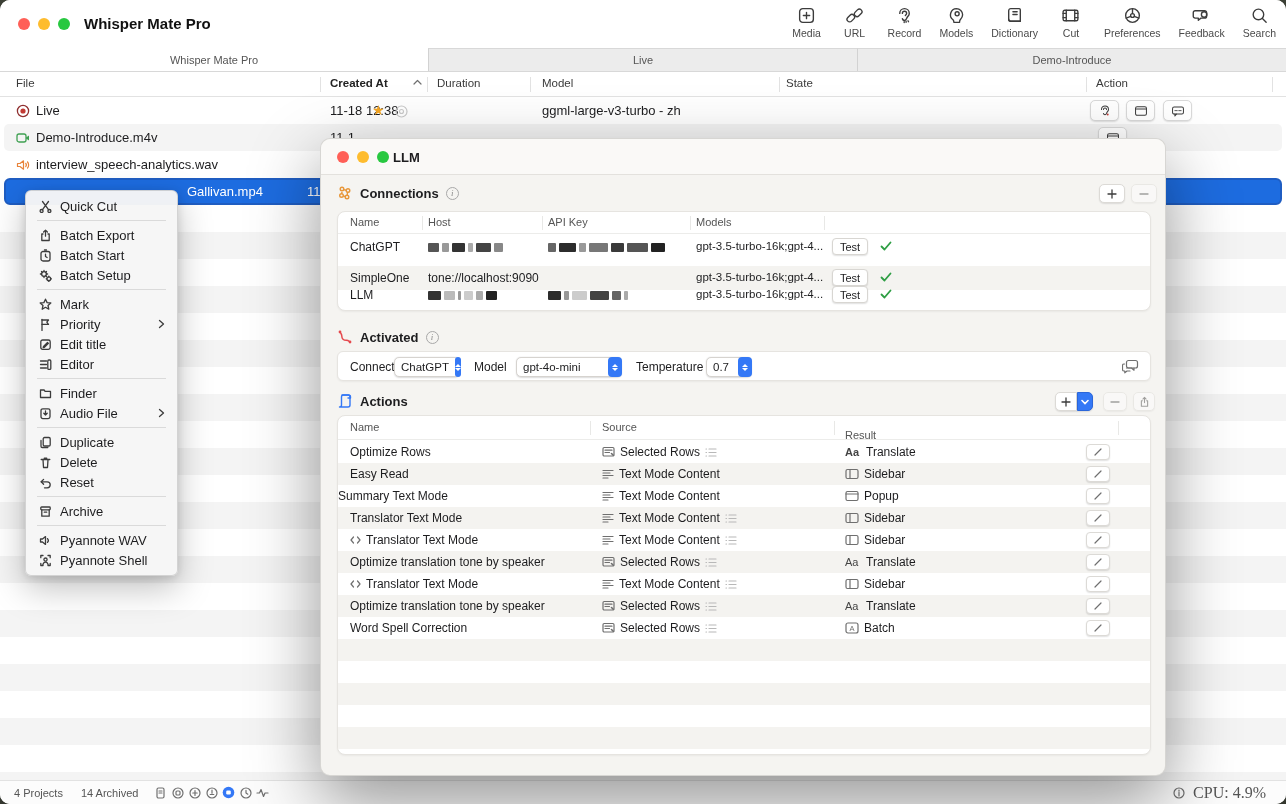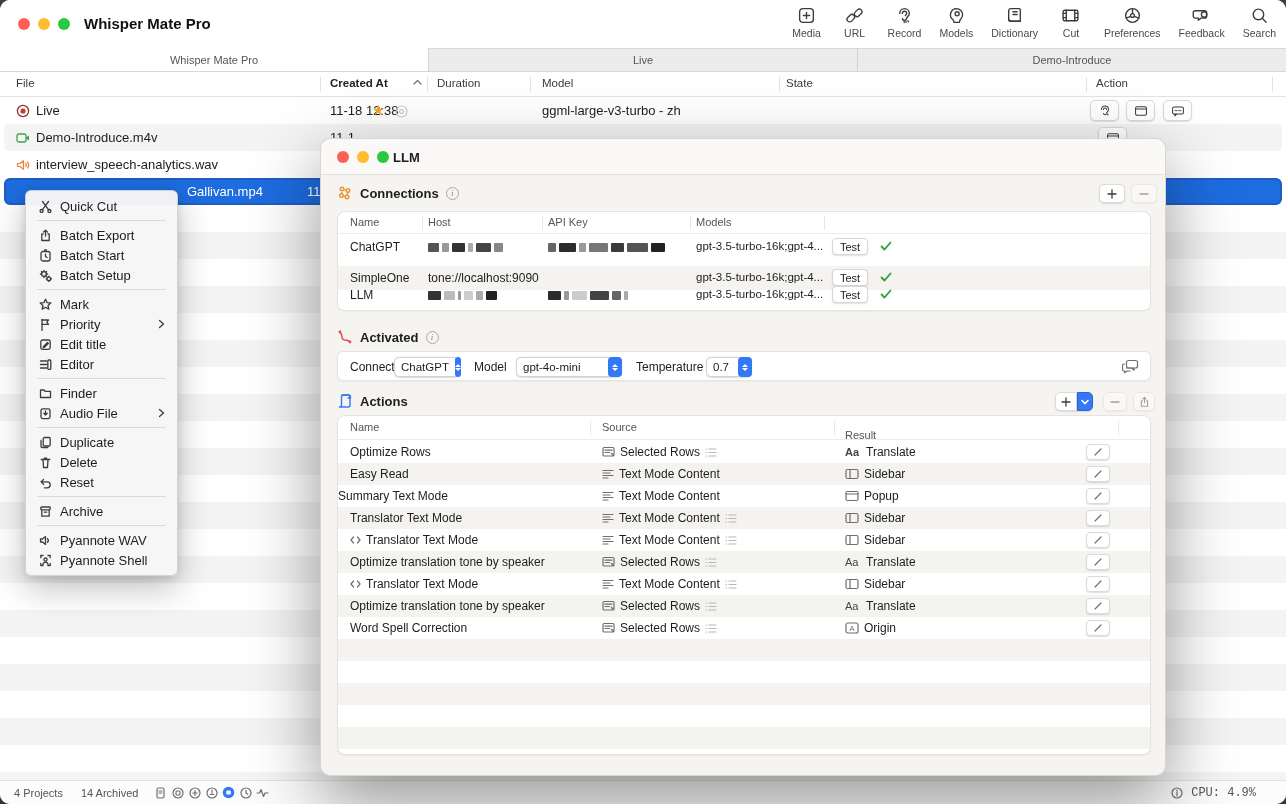--- a/index.html
+++ b/index.html
@@ -324,21 +324,21 @@
           <path d="M1 6h2.5L5 2.5 7.5 9.5 9 6h3"></path>
         </svg>
       </span>
     <span style="margin-left:auto;margin-right:8px;display:flex;align-items:center;gap:6px">
       <span class="sb-ic">
           <svg class="icg" width="12" height="12" viewBox="0 0 12 12">
             <circle cx="6" cy="6" r="5"></circle>
             <path d="M6 5.4V9M6 3.2v.9"></path>
           </svg>
         </span>
-      <span style="font-family:Liberation Mono, monospace;font-size:12px;color:#555;margin-right:22px">CPU: 4.9%</span>
+      <span style="font-family:Liberation Serif, serif;font-size:16px;color:#555;margin-right:12px">CPU: 4.9%</span>
     </span>
   </div>
 
   <div class="abs cmenu">
     <div class="mi">
       <span class="iw">
           <svg class="ic" width="13" height="13" viewBox="0 0 13 13">
             <path d="M3.5 1.5l6.2 8.3M9.5 1.5L3.3 9.8"></path>
             <circle cx="2.6" cy="11" r="1.5"></circle>
             <circle cx="10.4" cy="11" r="1.5"></circle>
@@ -943,21 +943,21 @@
               </svg>
             </span>
         </span>
         <span class="acell" style="left:507px">
           <span>
               <svg width="14" height="12" viewBox="0 0 14 12" fill="none" stroke="#6f6f6f" stroke-width="1.2">
                 <rect x="1" y="1" width="12" height="10" rx="2"></rect>
                 <text x="7" y="9" font-size="7.5" fill="#6f6f6f" stroke="none" text-anchor="middle" font-family="Liberation Sans,sans-serif">A</text>
               </svg>
             </span>
-          <span>Origin</span>
+          <span>Batch</span>
         </span>
         <span class="edit-btn">
             <svg class="icg" width="10" height="10" viewBox="0 0 10 10">
               <path d="M2 8l5.5-5.5M7.5 2.5L8 2"></path>
             </svg>
           </span>
       </div>
 
       <div class="a-stripes" style="top:223px"></div>
     </div>

